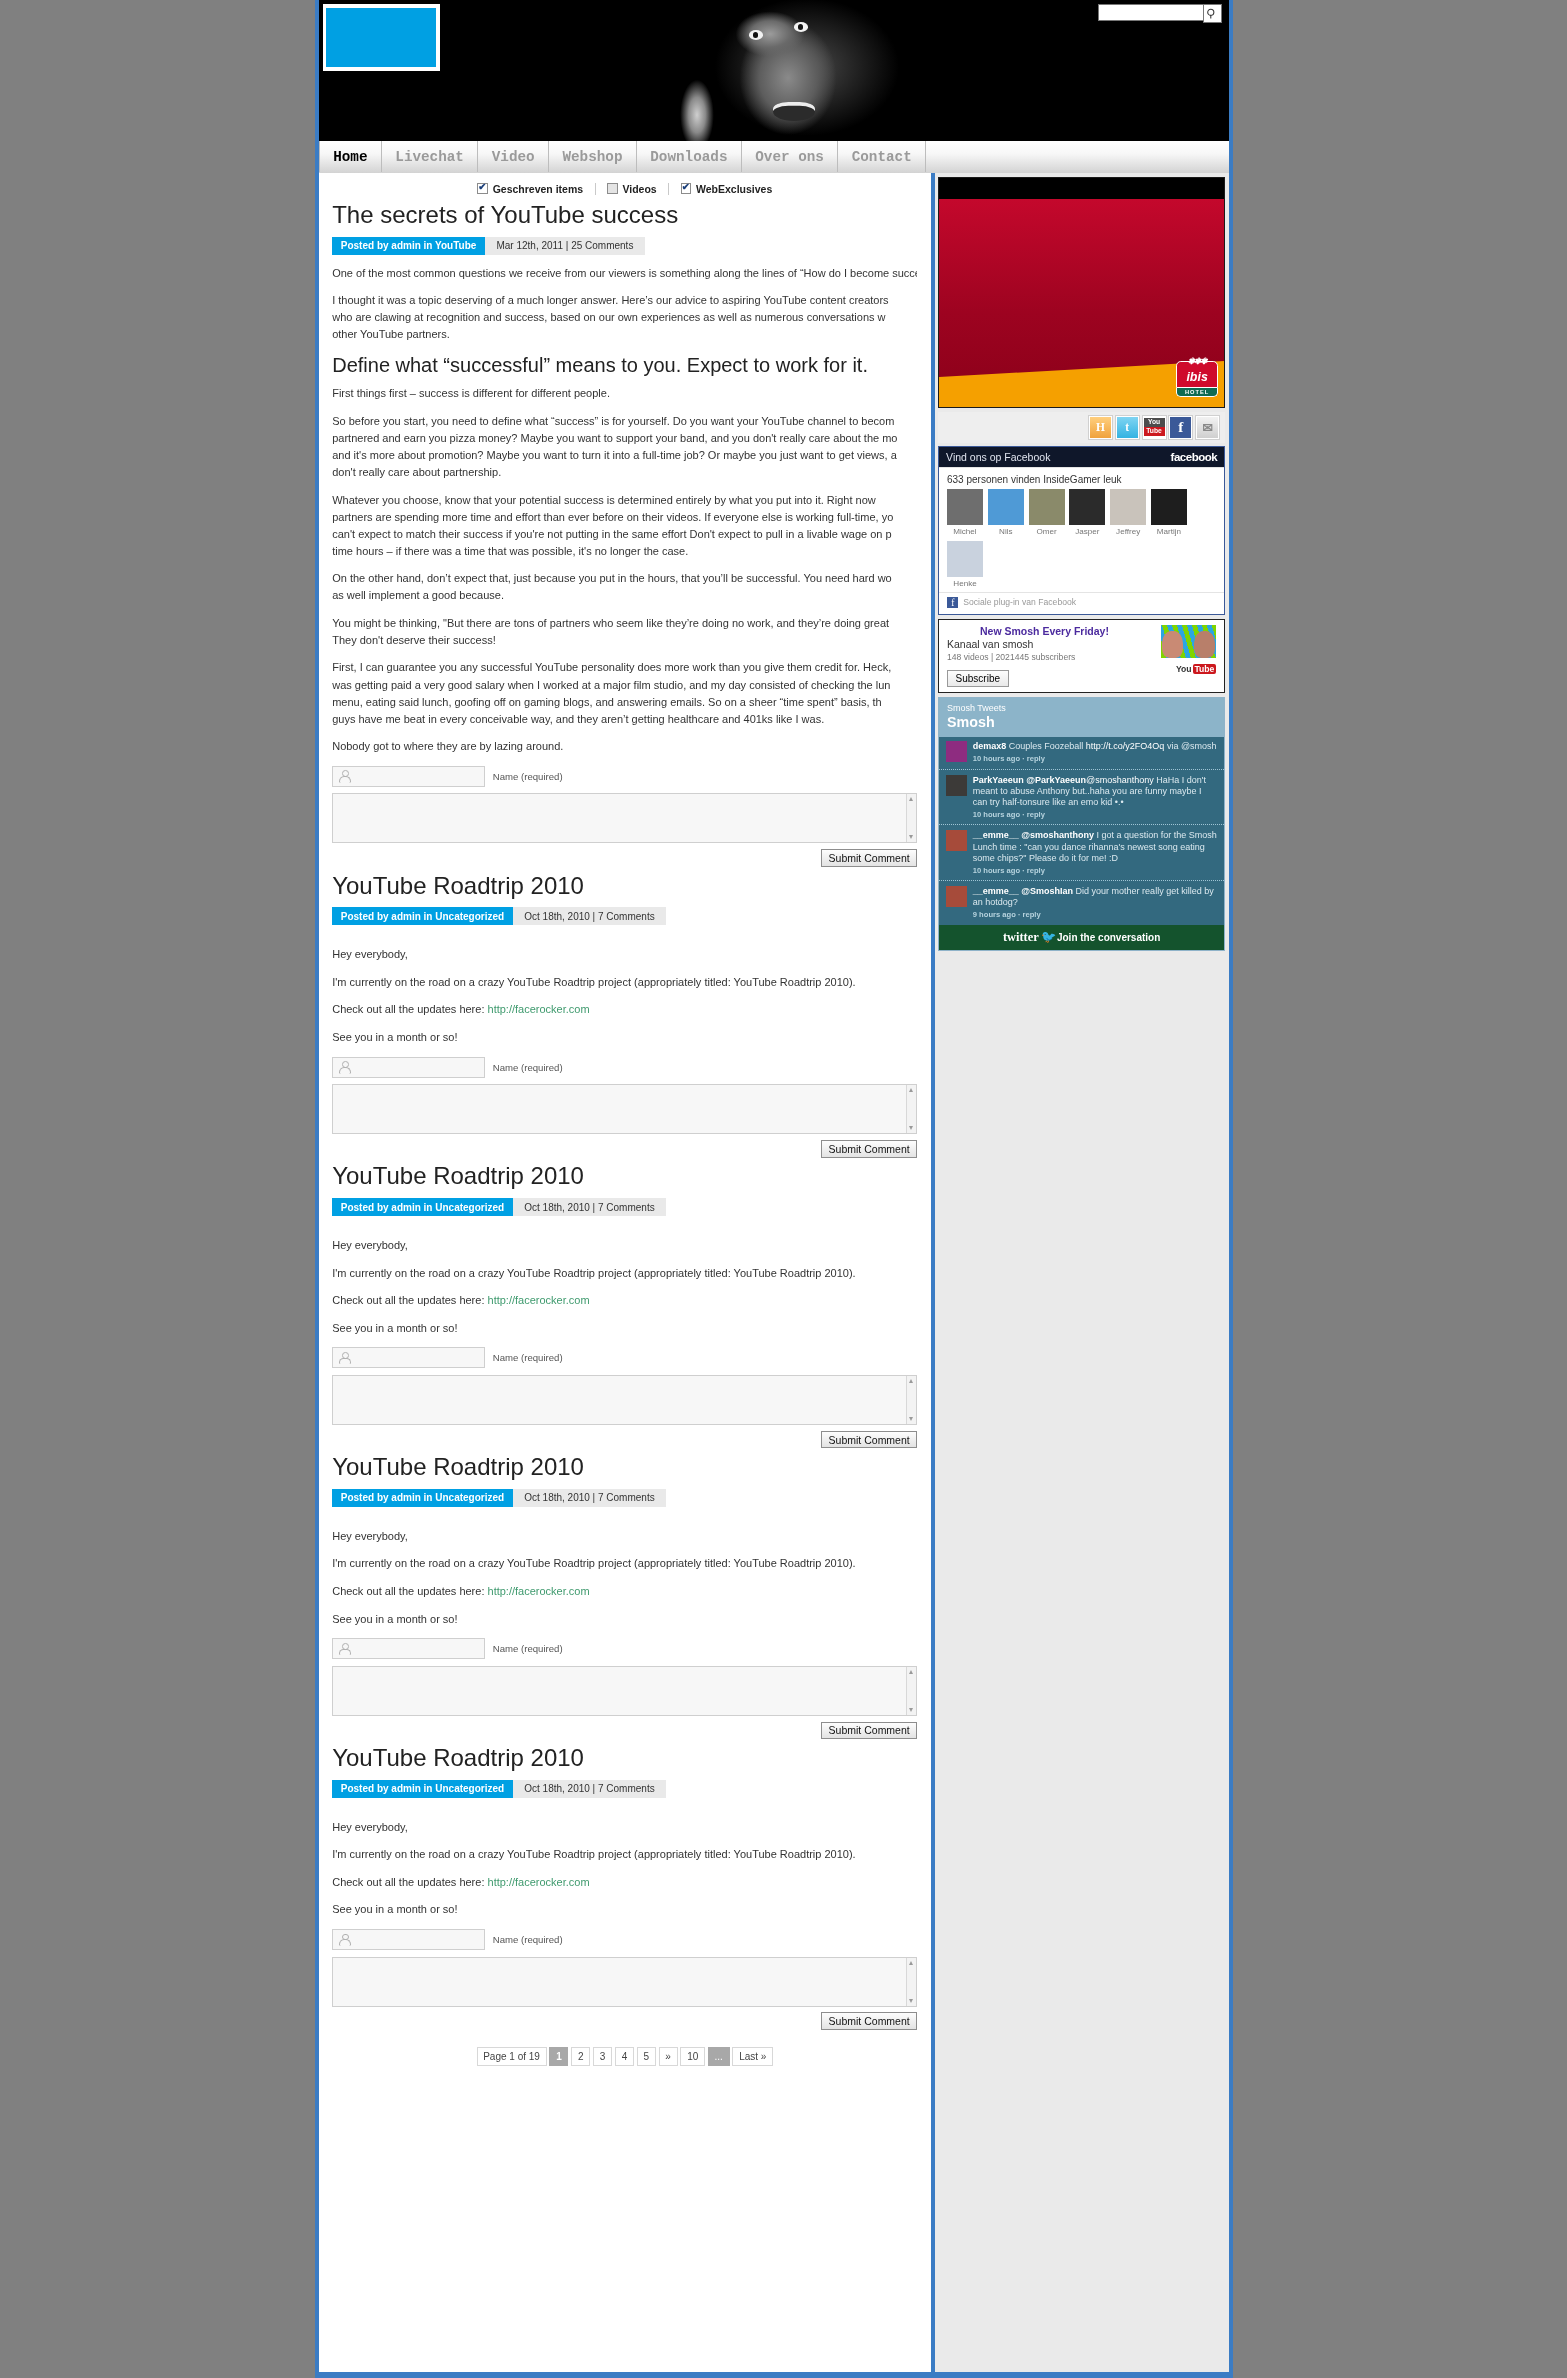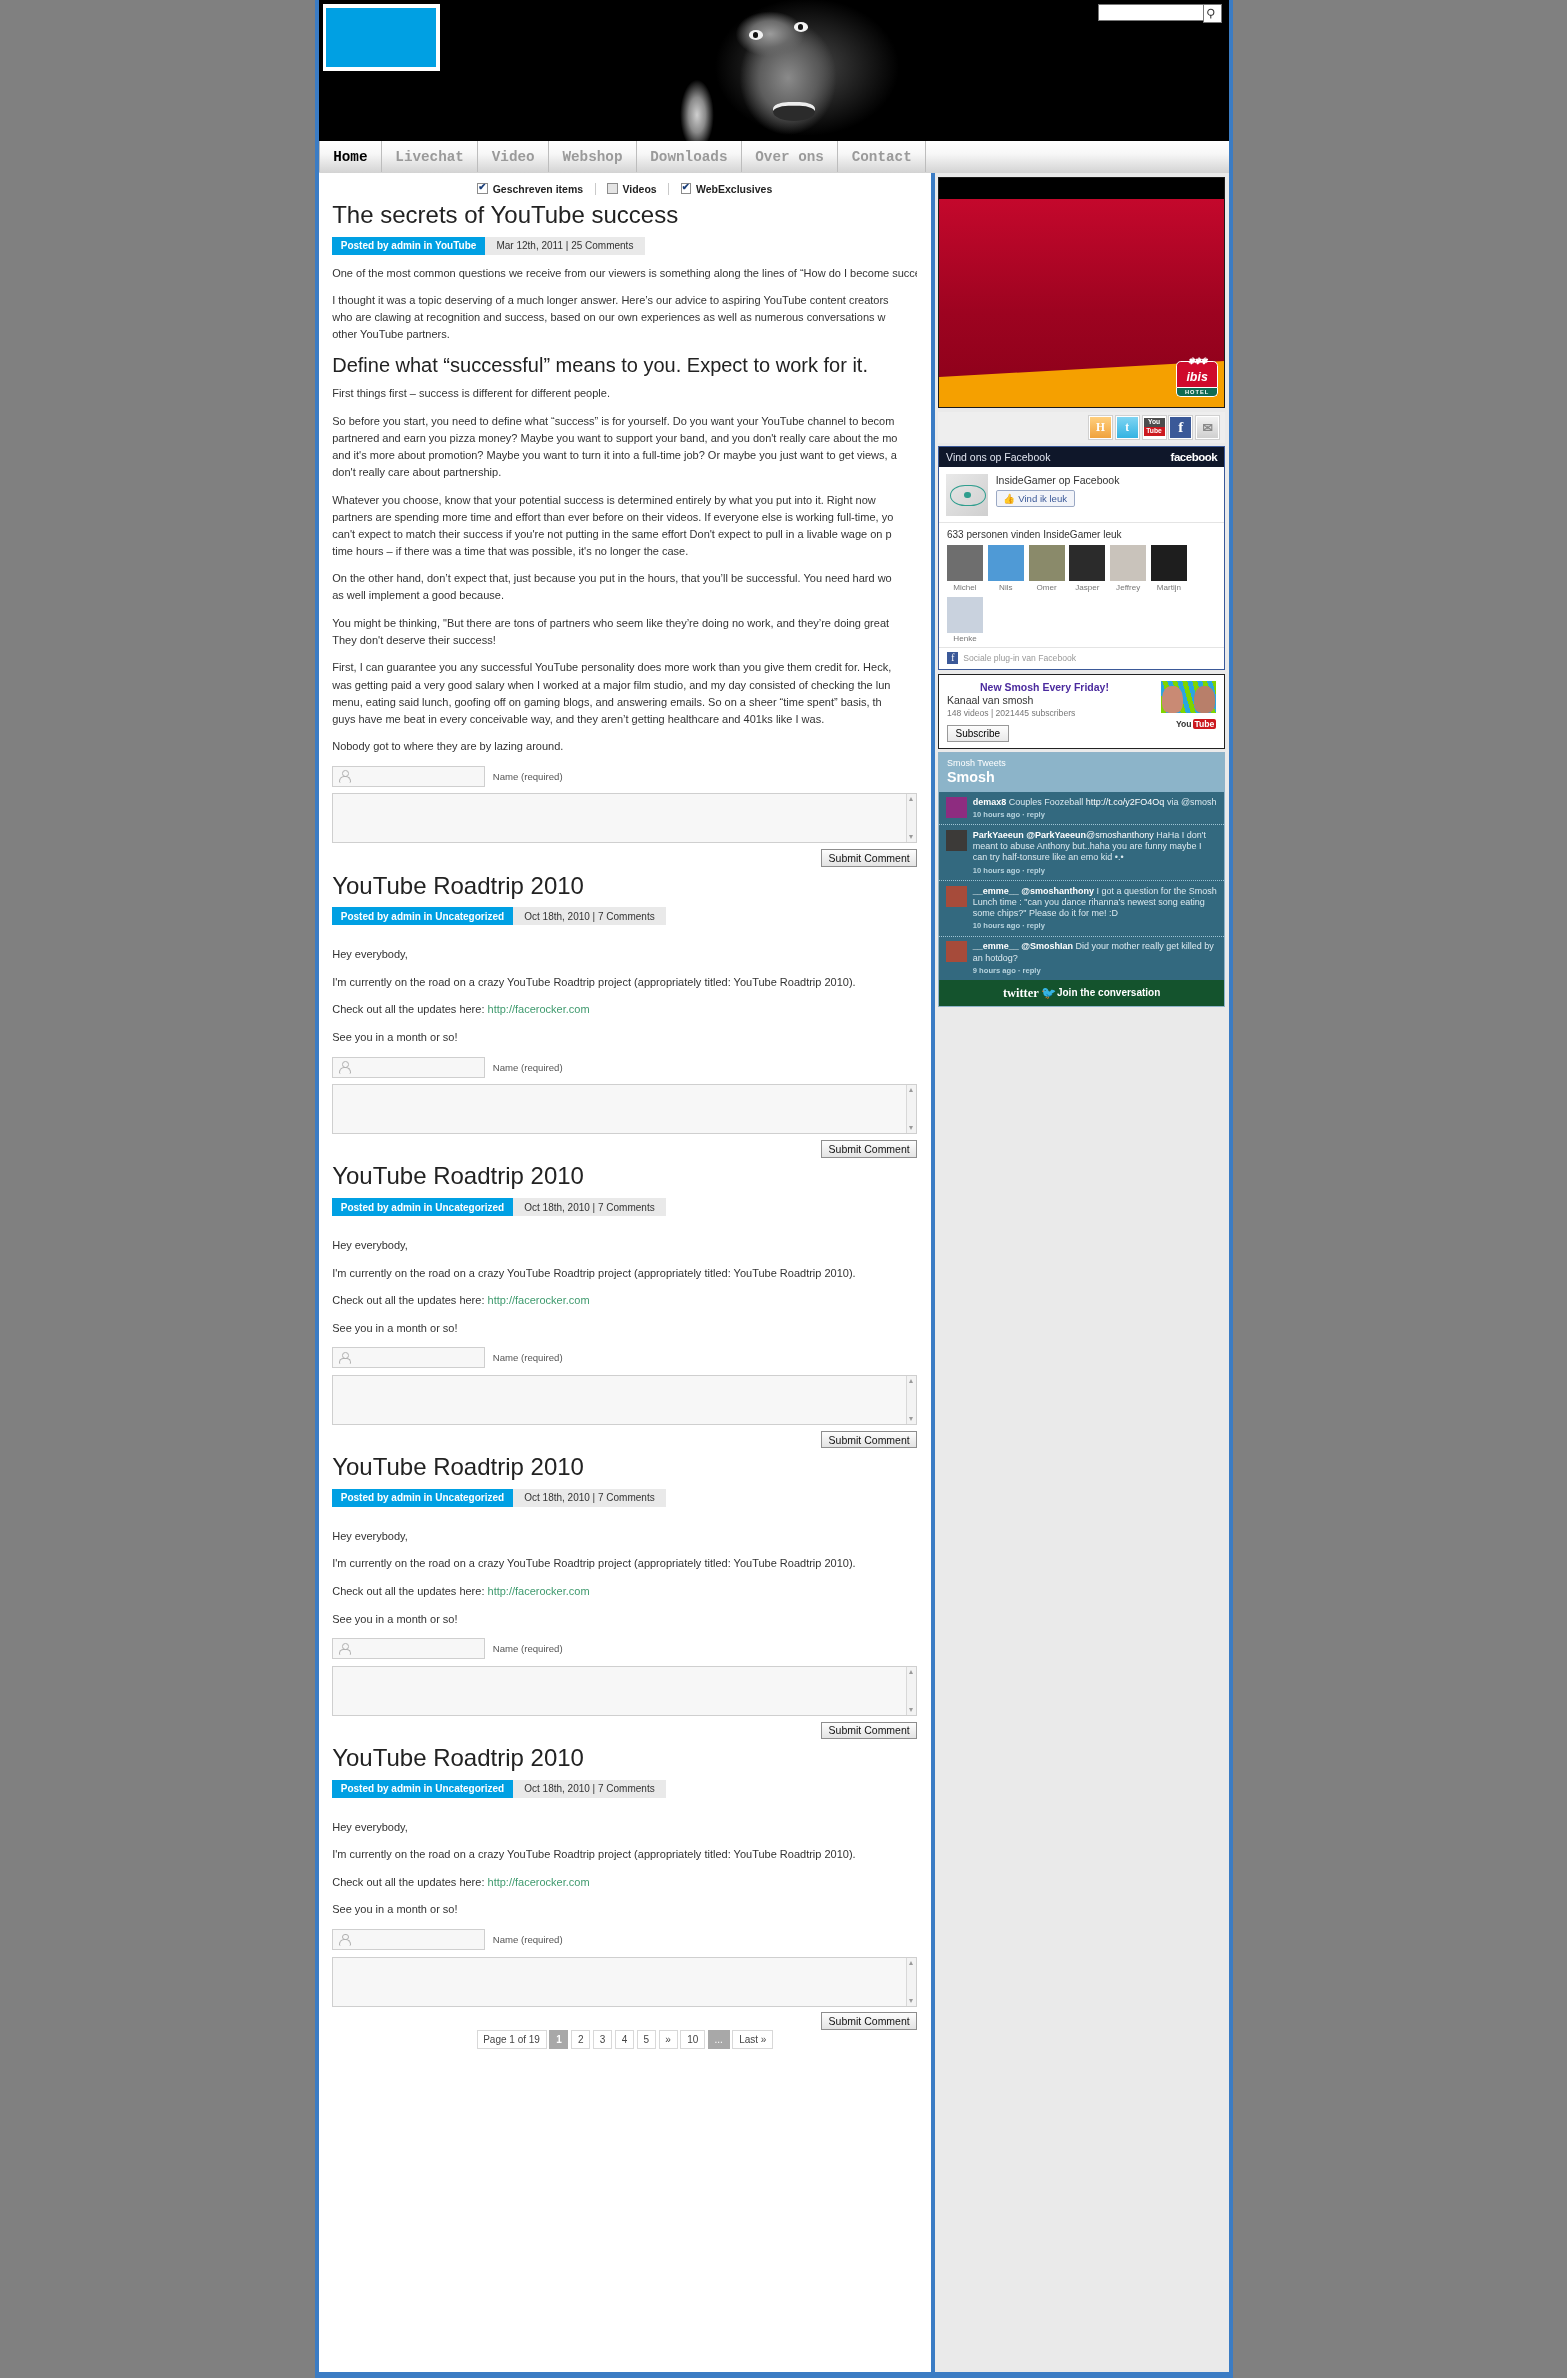--- a/index.html
+++ b/index.html
@@ -77,21 +77,21 @@
   .name-label { font-size:9.6px; color:#555; }
   .ta-wrap { margin-top:6.7px; position:relative; width:100%; height:50px; border:1px solid #cfcfcf; background:#f7f7f7; }
   .ta-scroll { position:absolute; right:0; top:0; width:10.5px; height:100%; background:#f3f3f3; border-left:1px solid #d8d8d8; }
   .ta-scroll .ar { position:absolute; left:1.9px; width:0; height:0; border-left:2.9px solid transparent; border-right:2.9px solid transparent; }
   .ta-scroll .ar.up { top:2.9px; border-bottom:4.8px solid #9a9a9a; }
   .ta-scroll .ar.dn { bottom:2.9px; border-top:4.8px solid #9a9a9a; }
   .submit-row { display:flex; justify-content:flex-end; margin-top:5.7px; }
   .submit-btn { font-size:10.5px; padding:1.9px 6.7px; border:1px solid #8d8d8d; background:linear-gradient(to bottom,#fdfdfd,#e3e3e3); cursor:pointer; font-family:"Liberation Sans", sans-serif; color:#111; }
 
   
-  .pager { display:flex; justify-content:center; align-items:center; gap:2.9px; }
+  .pager { display:flex; justify-content:center; align-items:center; gap:2.9px; margin-top:17px; }
   .pg { border:1px solid #d8d8d8; font-size:10px; color:#444; padding:2.9px 5.7px; min-width:15.3px; text-align:center; cursor:pointer; background:#fff; }
   .pg.label { cursor:default; }
   .pg.active { background:#a8a8a8; color:#fff; border-color:#a8a8a8; font-weight:bold; }
   .pg.dots { background:#a8a8a8; color:#fff; border-color:#a8a8a8; }
 
   
   .ad-card { margin:3.8px; border:1px solid #1b1b1b; background:#fff; }
   .ad-top { height:21px; background:#000; }
   .ad-body { position:relative; height:208px; background:linear-gradient(to bottom,#c4082c 0%,#9d0320 55%,#8a0019 100%); overflow:hidden; }
   .ad-body::after { content:""; position:absolute; left:-9.6px; bottom:-7.6px; width:120%; height:46px; background:#f5a000; transform:rotate(-3.2deg); }
@@ -445,34 +445,20 @@
         </div>
         <div class="sico facebook">f</div>
         <div class="sico email">✉</div>
       </div>
 
       <div class="fb-card">
         <div class="fb-head">
           <span>Vind ons op Facebook</span>
           <span class="fb-logo">facebook</span>
         </div>
-        <div class="fb-top">
-          <div class="fb-avatar">
-              <div class="pup"></div>
-            </div>
-          <div>
-            <div class="fb-name">
-              <span>InsideGamer</span><span> op Facebook</span>
-            </div>
-            <div class="fb-like">
-              <span>👍</span>
-              <span>Vind ik leuk</span>
-            </div>
-          </div>
-        </div>
         <div class="fb-count">633 personen vinden InsideGamer leuk</div>
         <div class="fb-grid" id="fb-grid">
             <div class="fb-person">
               <div class="ph" style="background:#6e6e6e"></div>
               <div class="nm">Michel</div>
             </div>
             <div class="fb-person">
               <div class="ph" style="background:#4f9ad6"></div>
               <div class="nm">Nils</div>
             </div>

